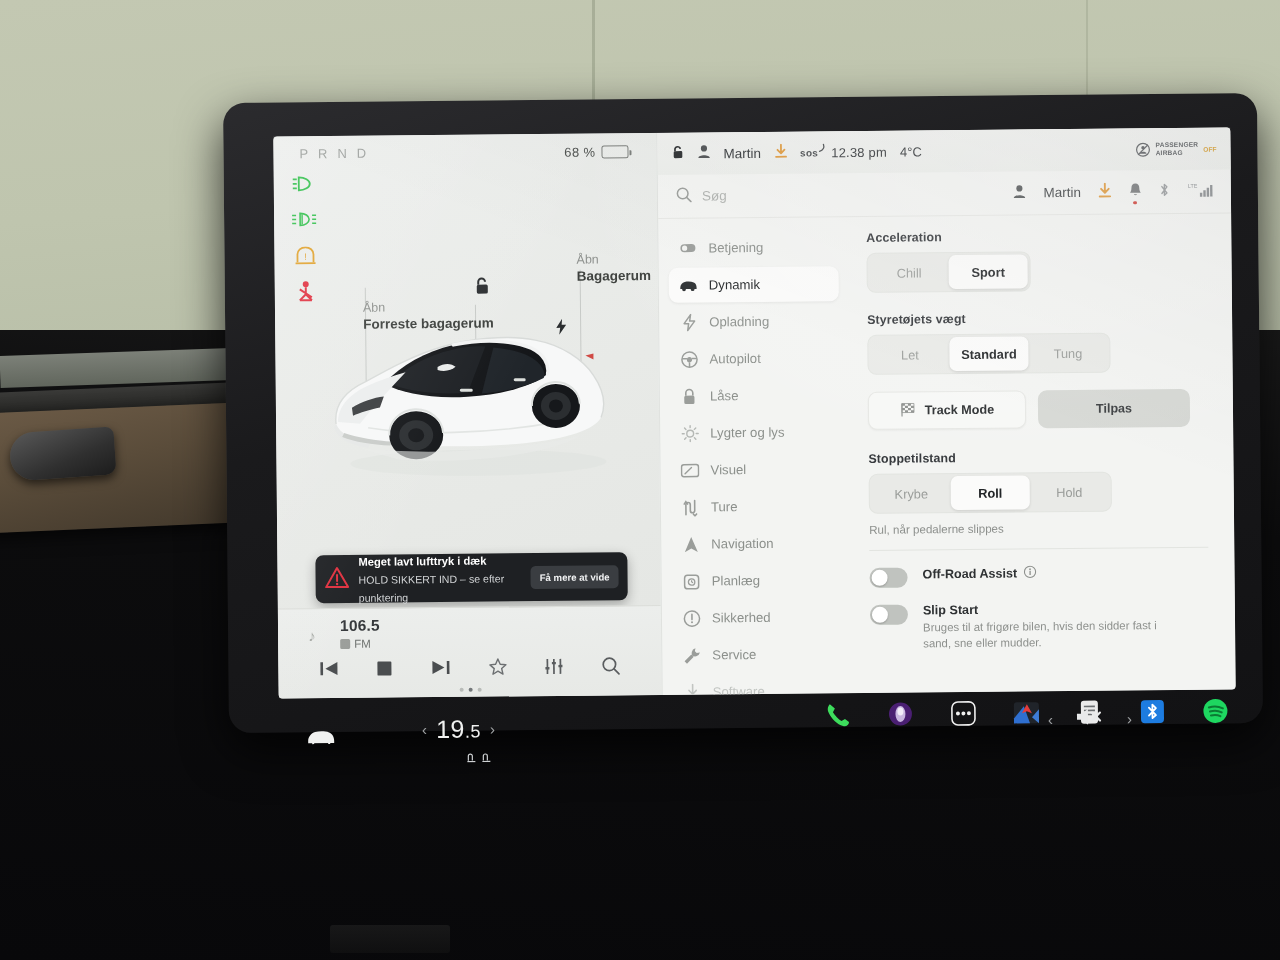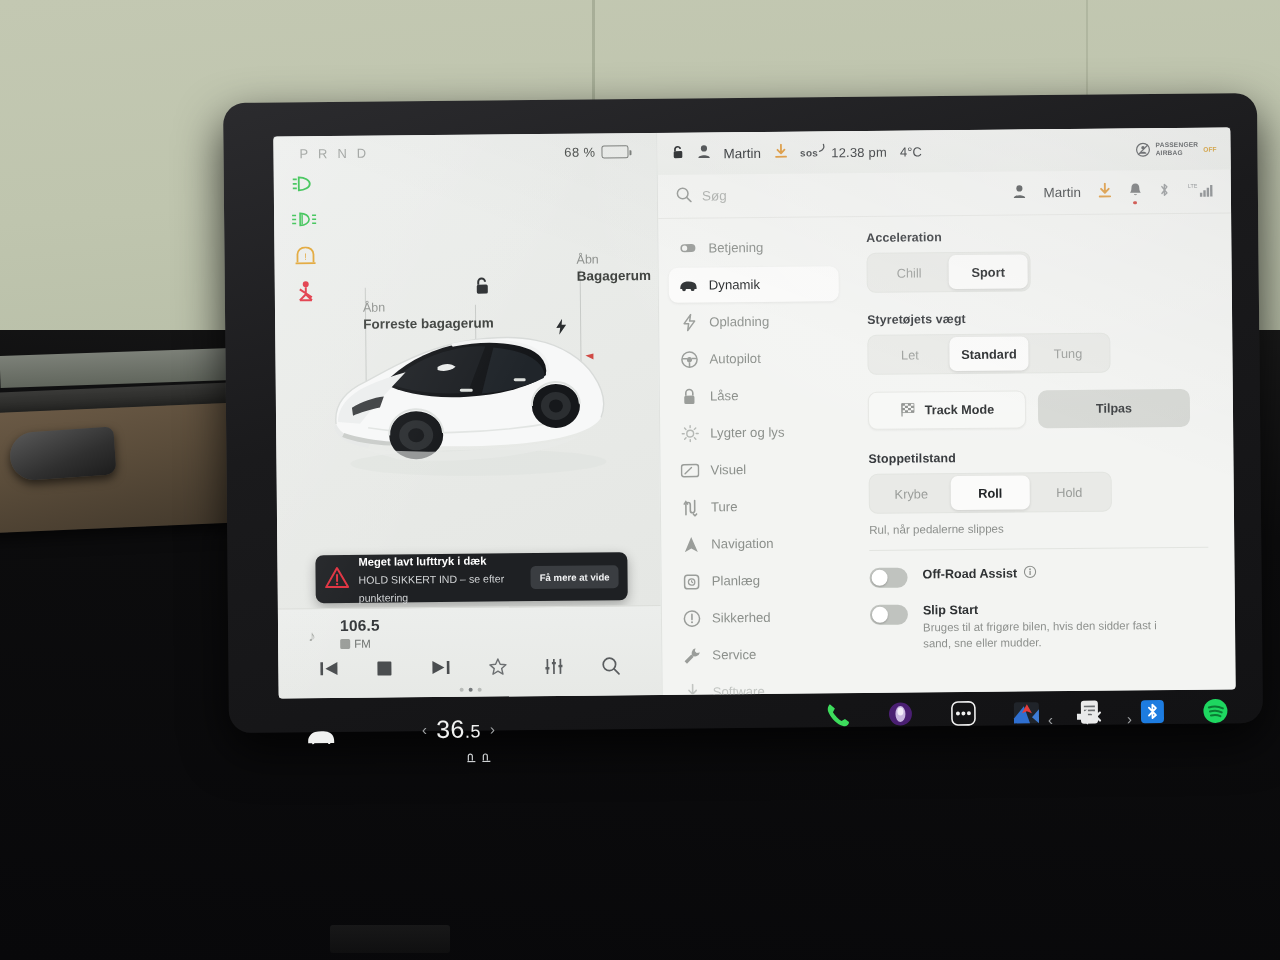--- a/index.html
+++ b/index.html
@@ -788,21 +788,21 @@
   <span class="dock-car">
     <svg width="30" height="18" viewBox="0 0 30 18">
         <path d="M2 13 C2 9 5 5 9 4 C13 3 19 3 23 4.5 C26 5.5 28 9 28 13 L28 15 L2 15 Z" fill="#f0f1f0"></path>
         <path d="M7 13 L7 16 M23 13 L23 16" stroke="#f0f1f0" stroke-width="2"></path>
       </svg>
   </span>
 
   <span class="climate">
     <span class="chev">‹</span>
     <span class="clim-val">
-      <span>36</span><span class="dec">.5</span>
+      <span>19</span><span class="dec">.5</span>
     </span>
     <span class="chev">›</span>
   </span>
   <span class="seat-ico">
     <span>
       <svg width="11" height="10" viewBox="0 0 11 10">
           <path d="M2 8 L2 3.5 A2 2 0 0 1 6 3.5 L6 8" fill="none" stroke="#cfd2d4" stroke-width="1.2"></path>
           <line x1="1" y1="9" x2="9" y2="9" stroke="#cfd2d4" stroke-width="1.2"></line>
         </svg>
     </span>

